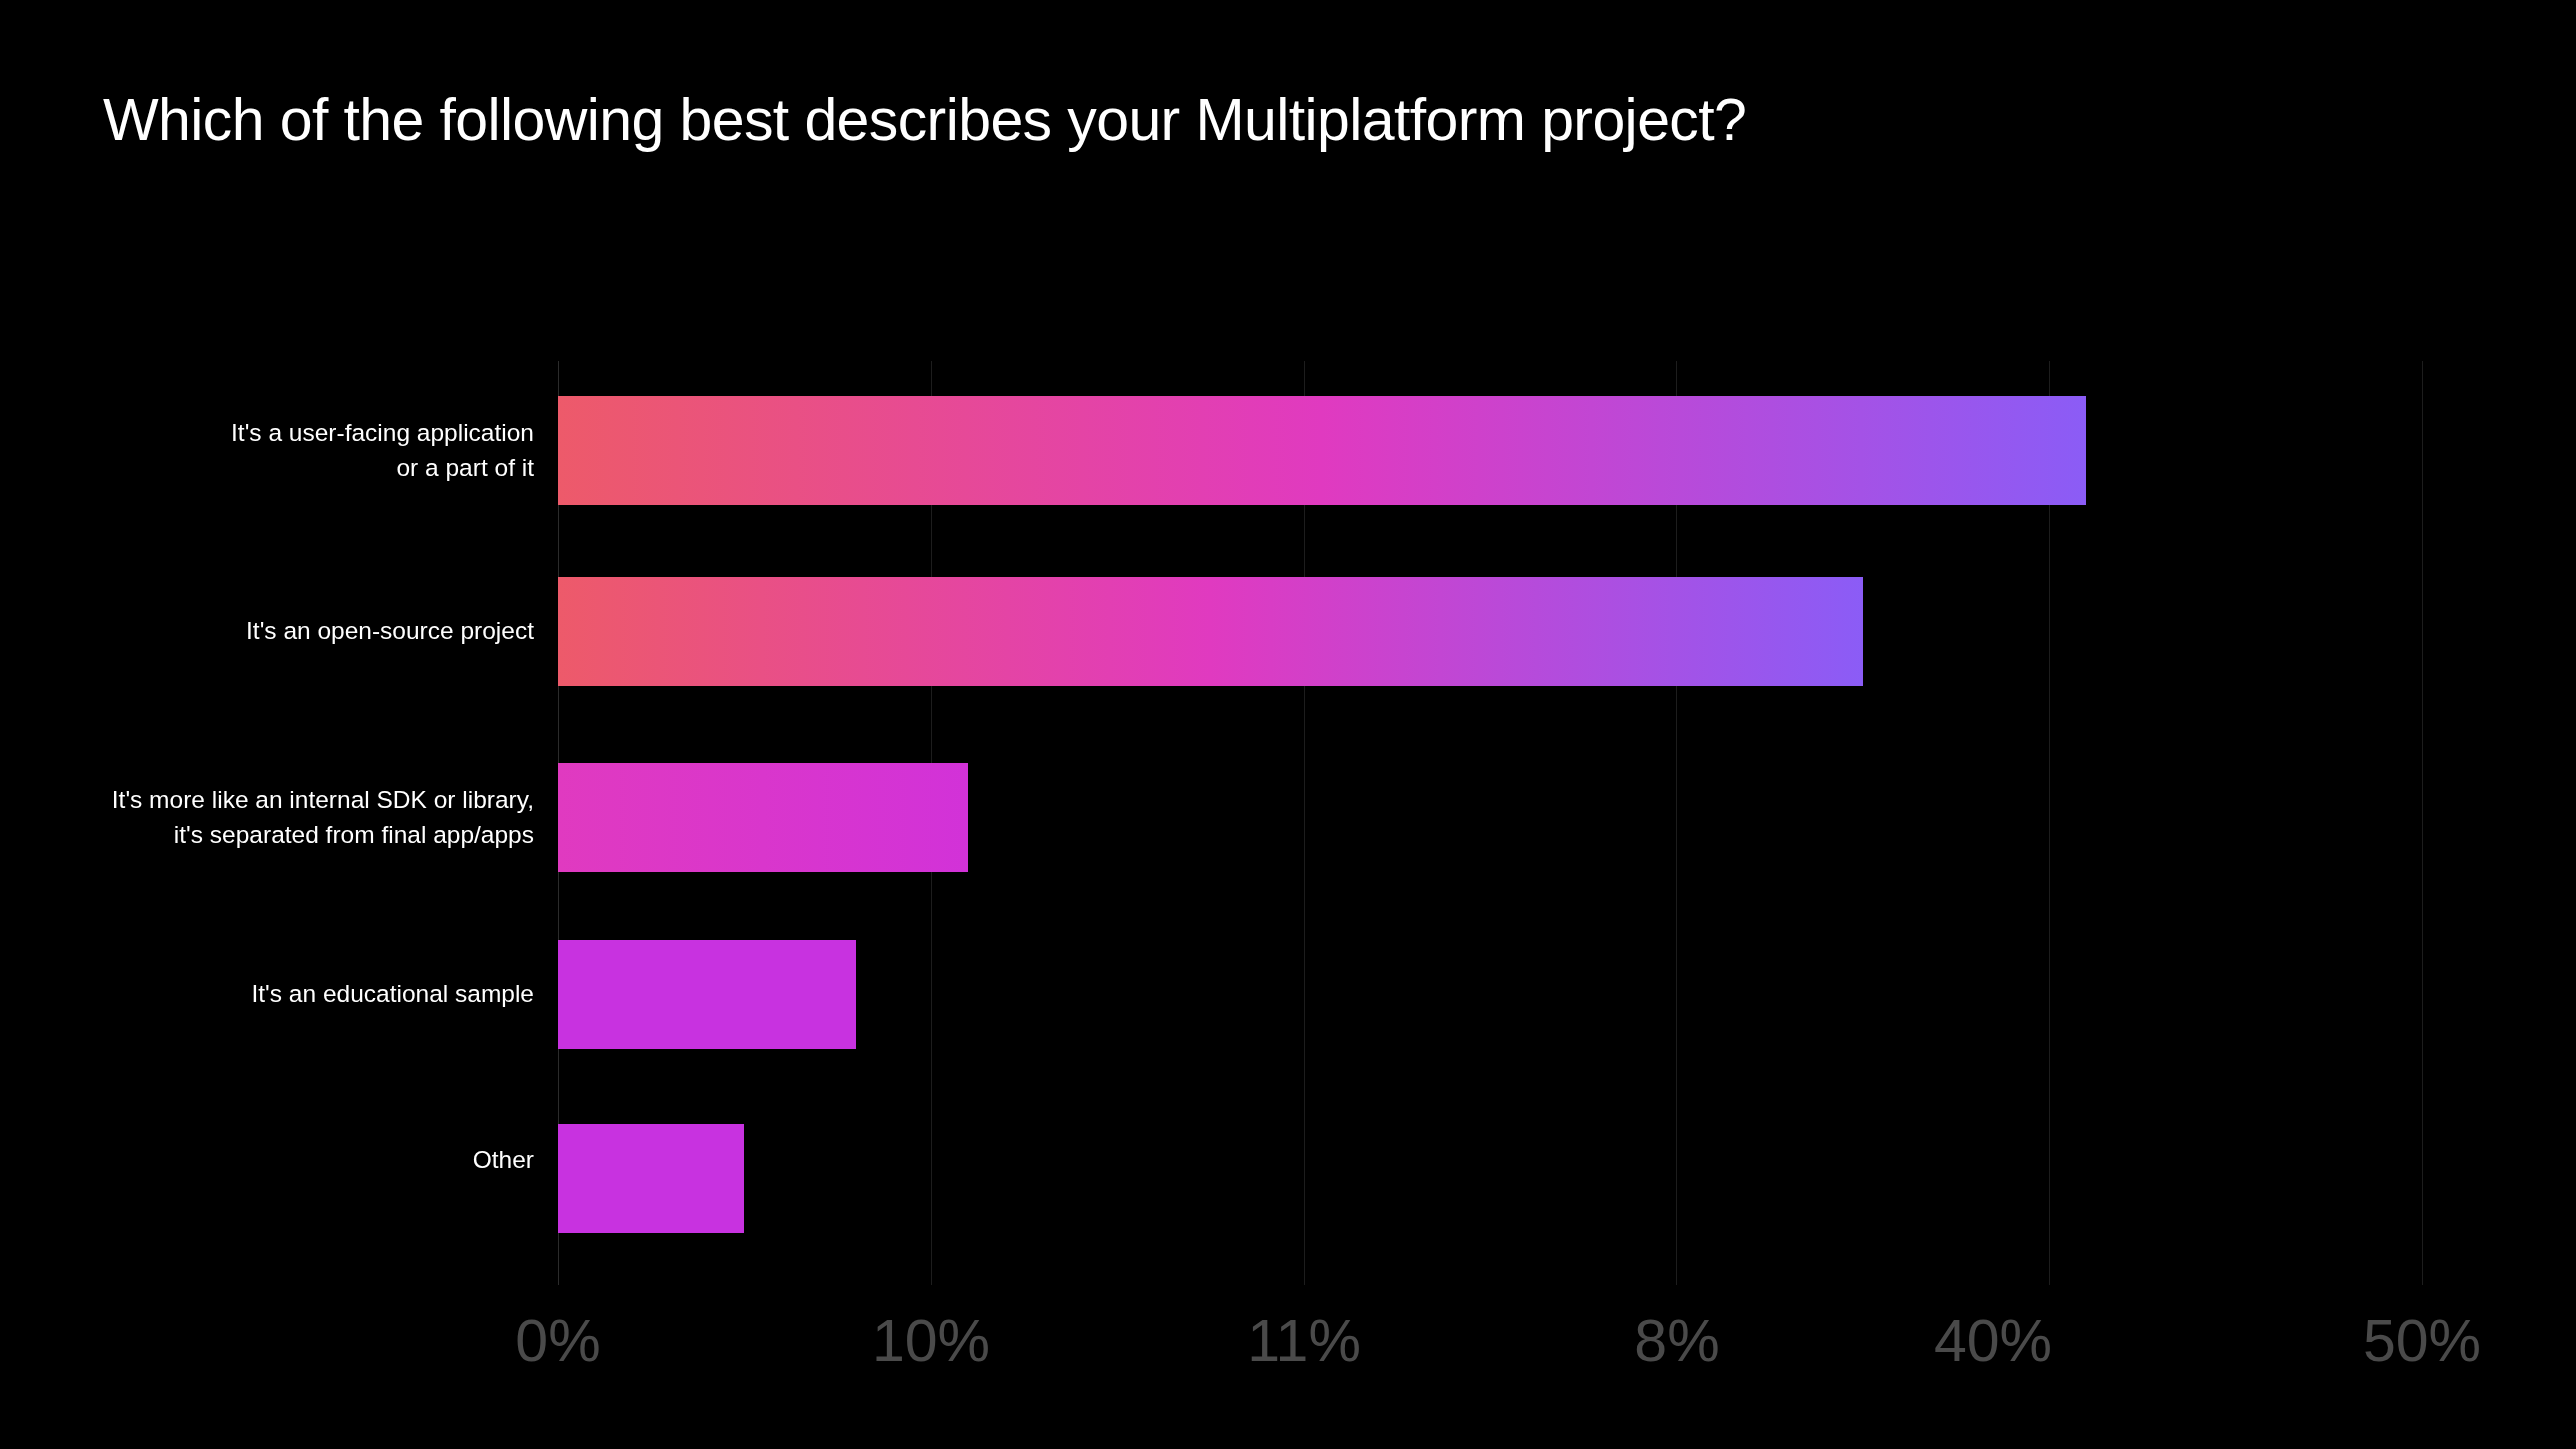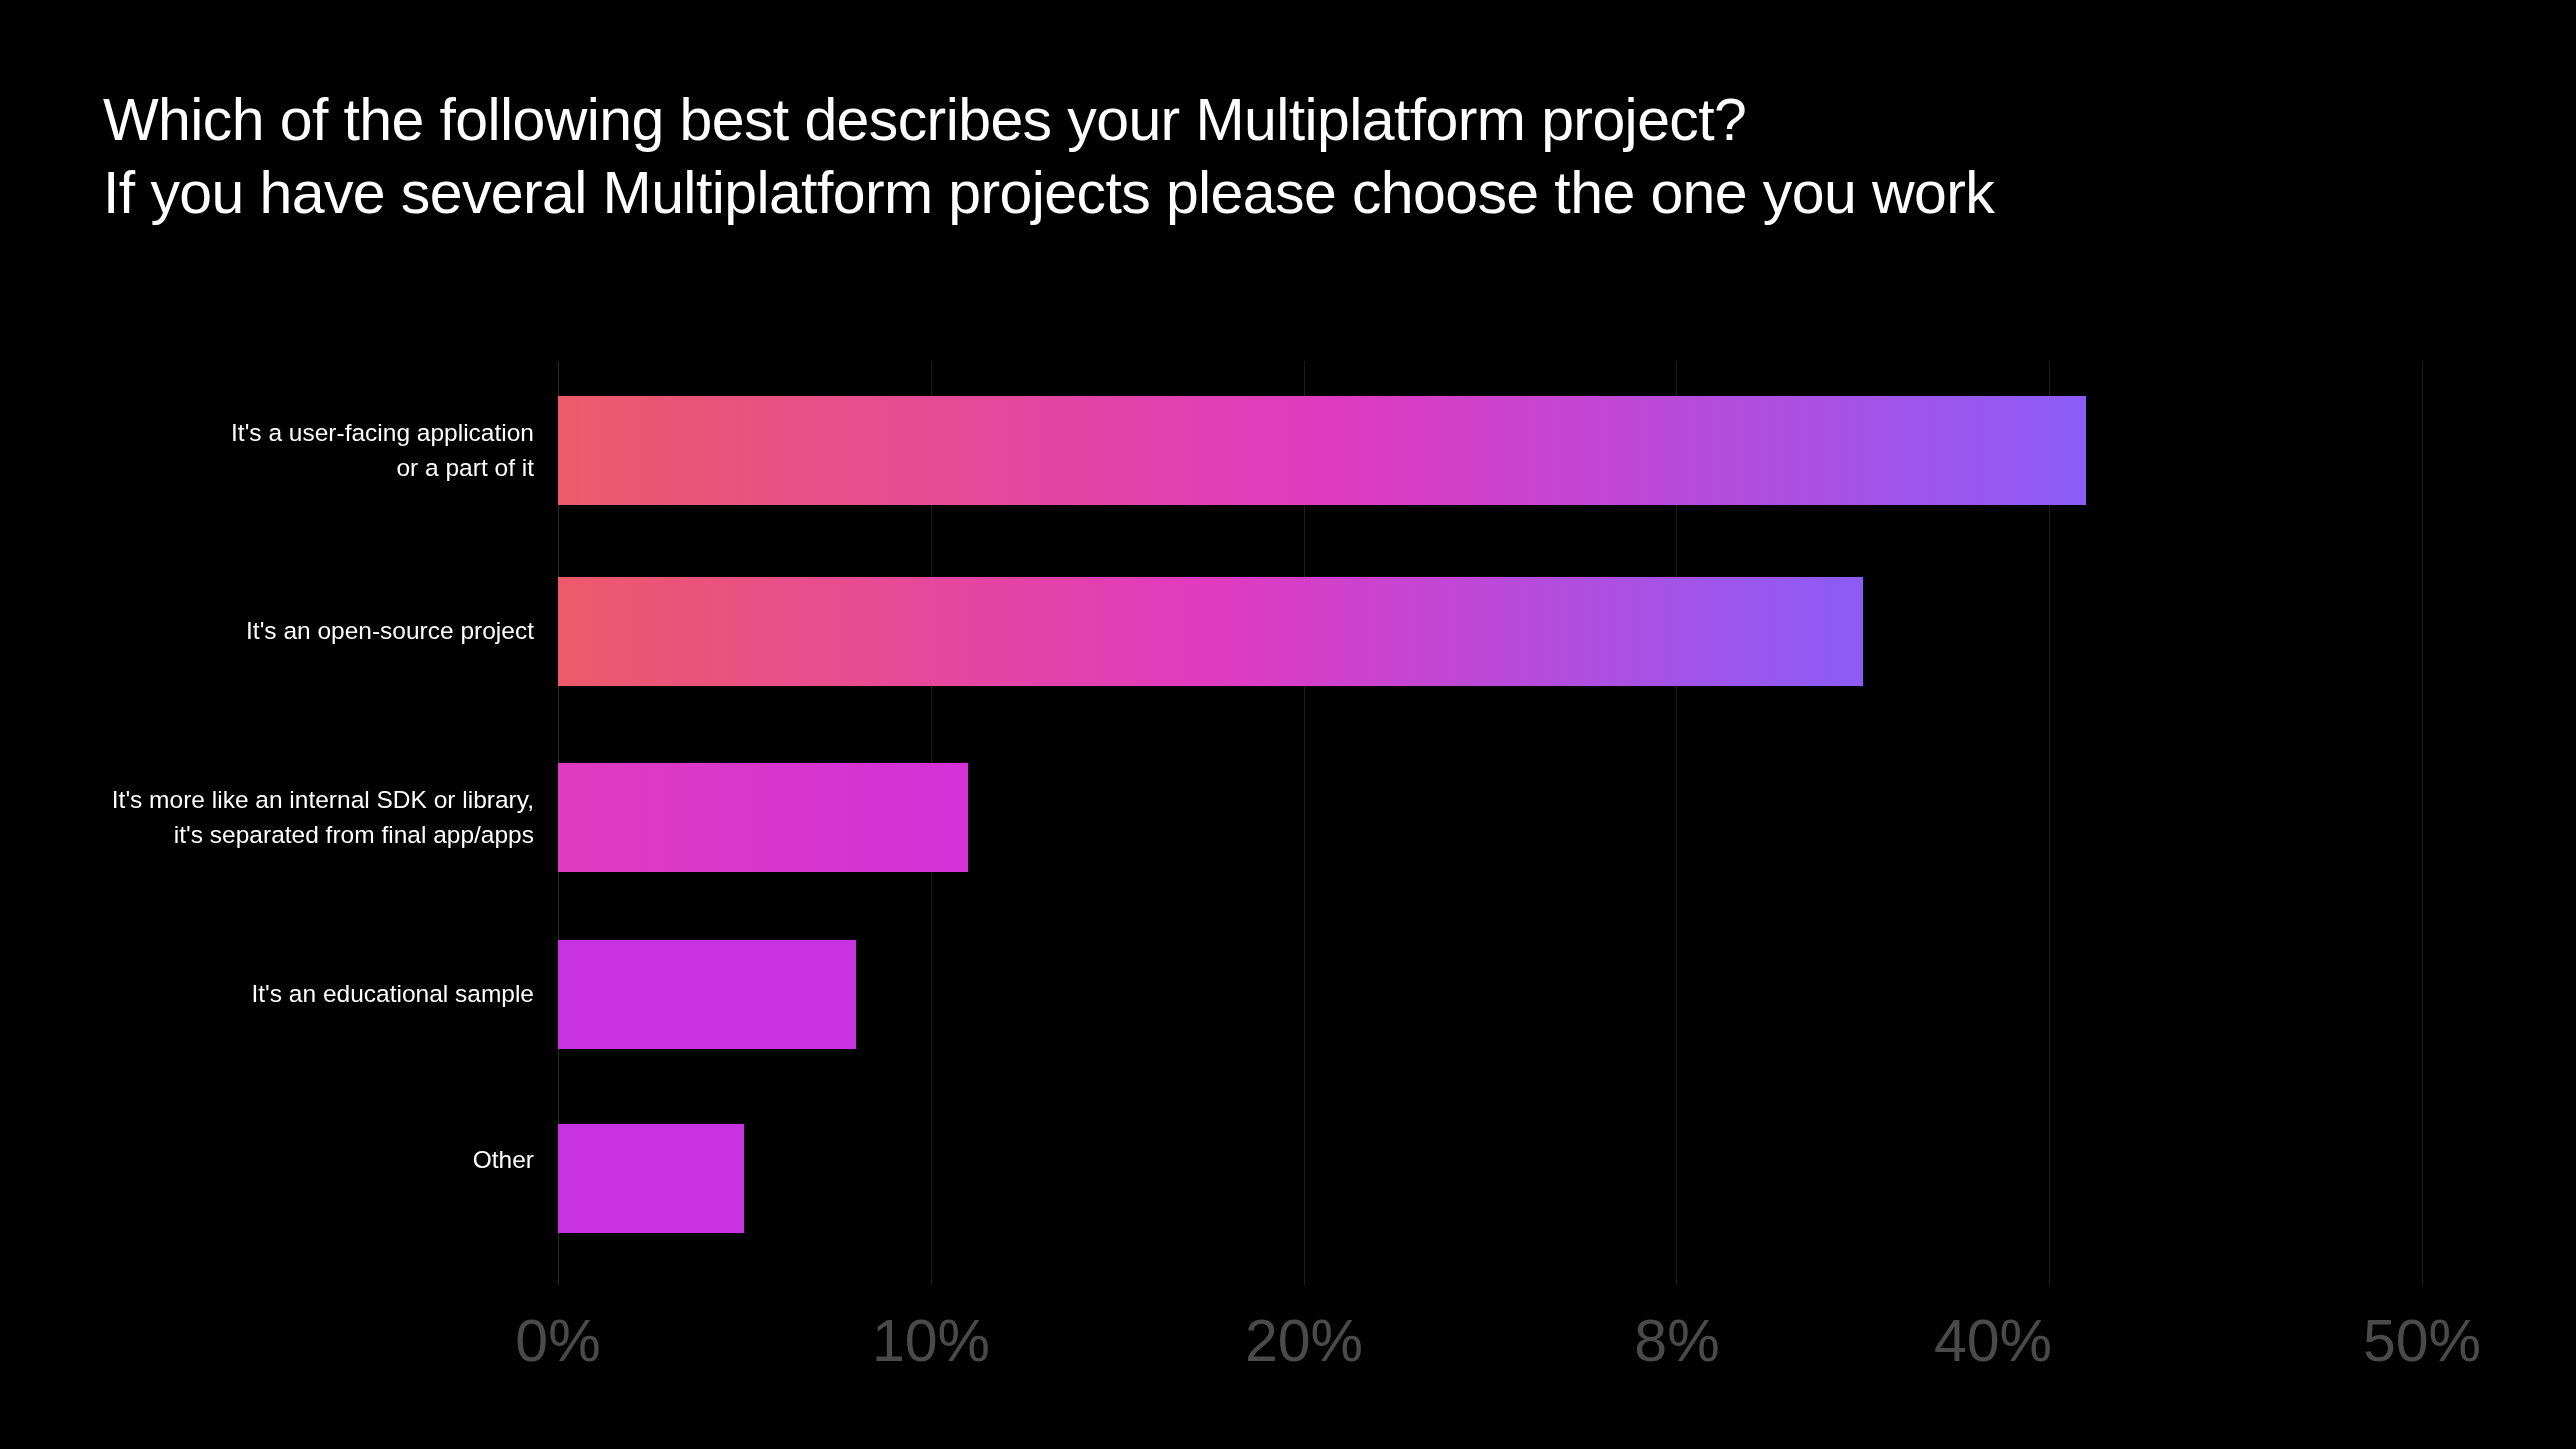--- a/index.html
+++ b/index.html
@@ -88,38 +88,38 @@
     transform: translateX(-50%);
   }
 </style>
 </head>
 <body>
 
 <div class="slide">
 
   <div class="title">
     <span>Which of the following best describes your Multiplatform project?</span><br>
-    <span>If you have several Multiplatform projects please choose the one you work</span><br>
+    <br>
   </div>
 
   <div class="chart">
 
     <div class="plot-area">
       <div class="axis-line"></div>
 
     <div class="gridline" style="left: 373px;"></div>
         <div class="gridline" style="left: 746px;"></div>
         <div class="gridline" style="left: 1118px;"></div>
         <div class="gridline" style="left: 1491px;"></div>
         <div class="gridline" style="left: 1864px;"></div>
       </div>
 
   <div class="axis-tick" style="left: 455px;">0%</div>
       <div class="axis-tick" style="left: 828px;">10%</div>
-      <div class="axis-tick" style="left: 1201px;">20%</div>
+      <div class="axis-tick" style="left: 1201px;">11%</div>
       <div class="axis-tick" style="left: 1574px;">8%</div>
       <div class="axis-tick" style="left: 1890px;">40%</div>
       <div class="axis-tick" style="left: 2319px;">50%</div>
       <div class="bar-label" style="top: 35px;">
         <span>It's a user-facing application</span>
         <span>or a part of it</span>
       </div>
       <div class="bar" style="top: 35px; width: 1528px; background: linear-gradient(90deg, rgb(237, 90, 106) 0%, rgb(224, 58, 192) 50%, rgb(139, 92, 246) 100%);"></div>
       <div class="bar-label" style="top: 216px;">
         <span>It's an open-source project</span>

